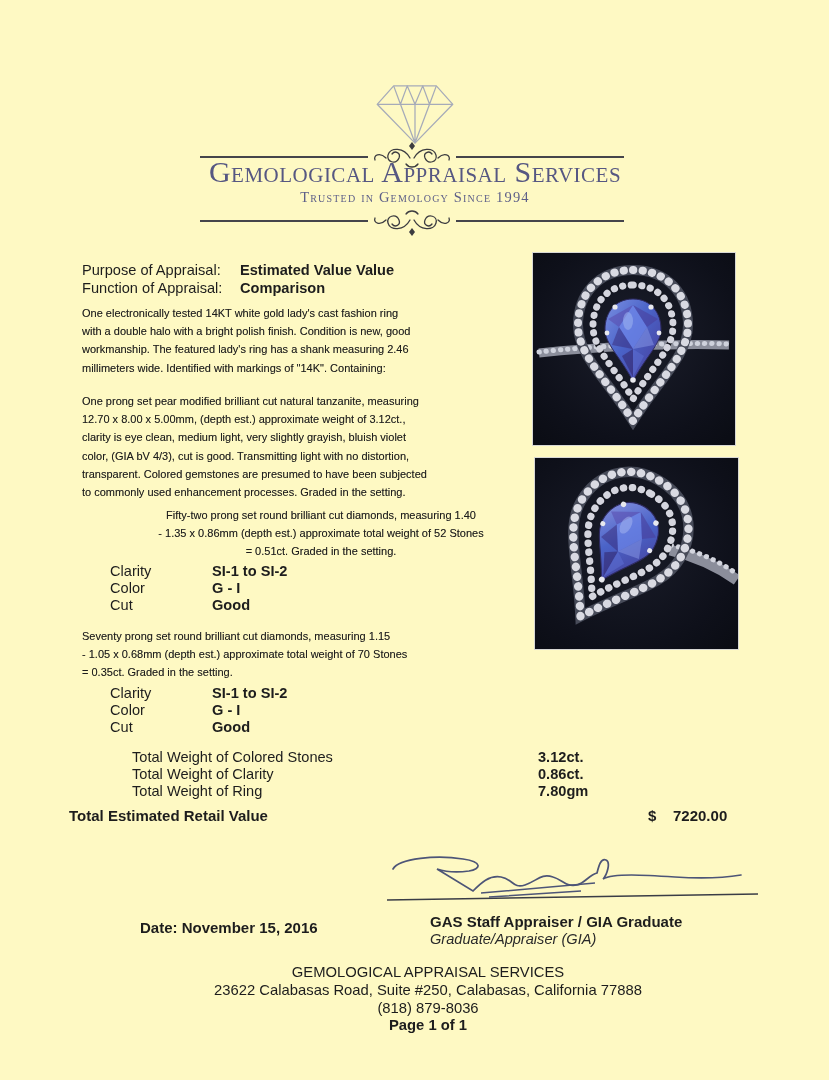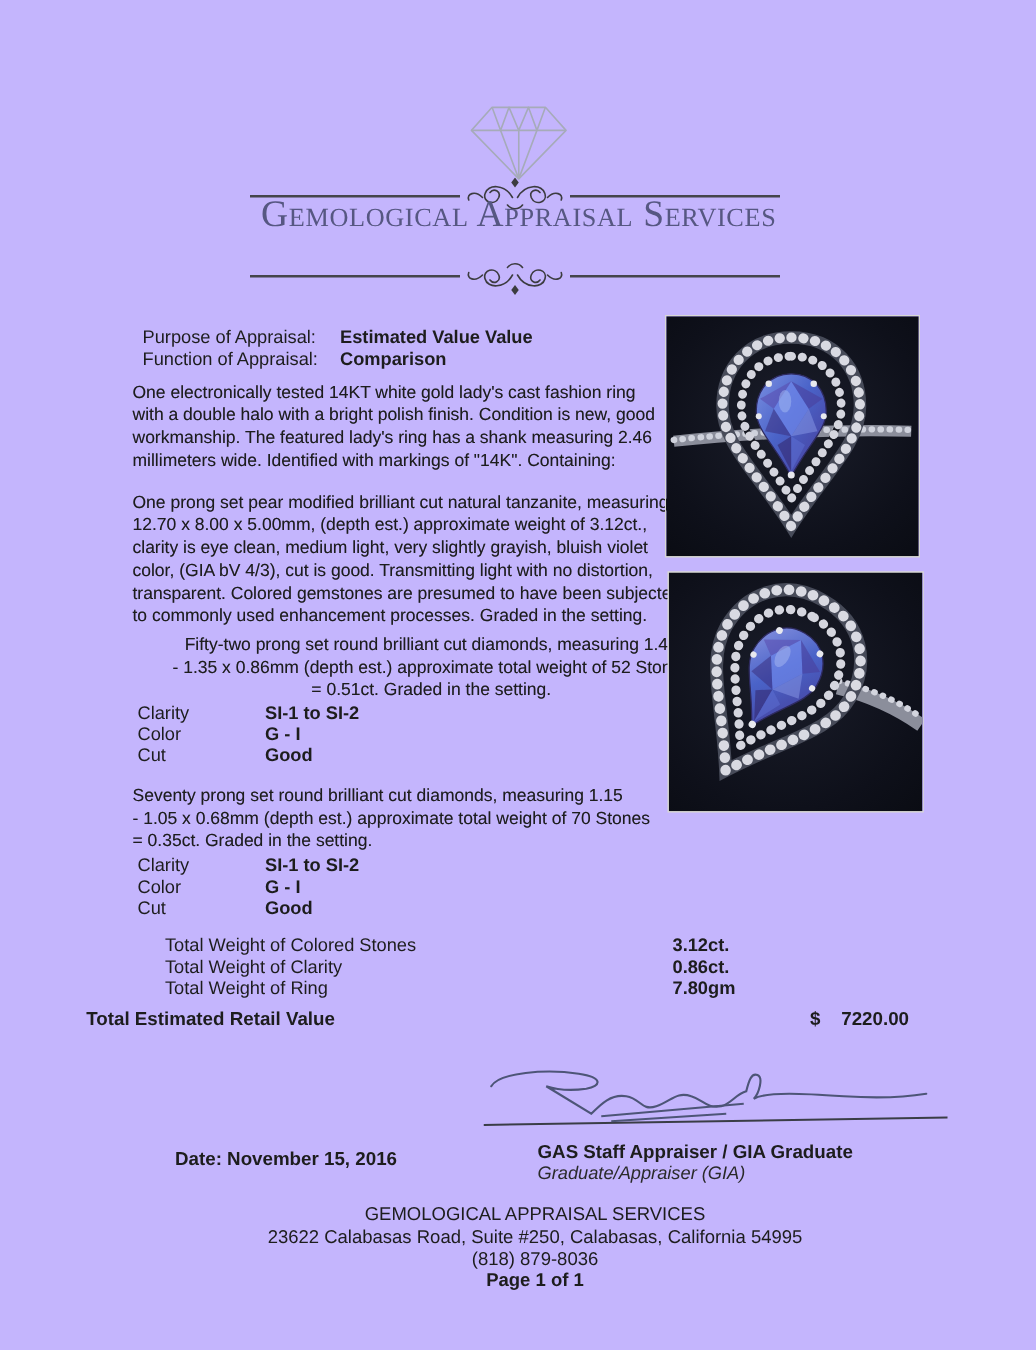--- a/index.html
+++ b/index.html
@@ -1,18 +1,18 @@
 <!DOCTYPE html>
 <html><head>
 <meta charset="utf-8">
 <style>
   html,body { margin:0; padding:0; background:#e8e8e8; }
   .page {
     position:relative; width:829px; height:1080px; margin:0 auto;
-    background:#c4b5fd; overflow:hidden;
+    background:#fef9c3; overflow:hidden;
     font-family:"Liberation Sans", sans-serif; color:#1d1d1d;
   }
   
   .logo-diamond { position:absolute; left:369px; top:82px; }
   .divider { position:absolute; left:200px; width:424px; height:30px; display:flex; align-items:center; }
   .divider-top { top:142px; }
   .divider-bottom { top:206px; }
   .divider .rule { flex:1; height:2px; background:#45454b; }
   .flourish { display:block; margin:0 2px; }
   .divider-bottom .flourish { transform:scaleY(-1); }
@@ -21,27 +21,26 @@
     font-family:"Liberation Serif", serif; font-variant:small-caps;
     font-size:30px; line-height:32px; letter-spacing:0.5px; color:#565782; font-weight:400;
   }
   .org-tagline {
     position:absolute; top:189px; left:150px; width:530px; text-align:center;
     font-family:"Liberation Serif", serif; font-variant:small-caps;
     font-size:14.5px; letter-spacing:1.2px; color:#5d5f88;
   }
   
   .fields { position:absolute; left:82px; top:262px; font-size:14.6px; line-height:17.5px; }
-  .fields .flabel { display:inline-block; width:158px;margin-left:32px; }
+  .fields .flabel { display:inline-block; width:158px; }
   .fields .fvalue { font-weight:bold; }
   .para {
     position:absolute; left:82px; width:478px;
-    font-size:14px; line-height:18.2px; white-space:pre-line;
+    font-size:11px; line-height:18.2px; white-space:pre-line;
     text-shadow:0 0 0.4px rgba(20,20,20,0.4);
-    margin-left:24px;
   }
   .p-ring { top:304px; }
   .p-tanzanite { top:392px; }
   .p-d52 { top:506px;text-align:center; }
   .p-d70 { top:627px; }
   .grading { position:absolute; left:110px; font-size:14.6px; line-height:17px; }
   .g-52 { top:563px; }
   .g-70 { top:685px; }
   .grading .glabel { display:inline-block; width:102px; }
   .grading .gvalue { font-weight:bold; }
@@ -88,20 +87,21 @@
         <path d="M16,16 C10,10 3,13 5,18"></path>
         <path d="M68,16 C74,10 81,13 79,18"></path>
         <path d="M36,22 C39,26 45,26 48,22"></path>
       </g>
       <polygon points="42,0 45,4 42,8 39,4" fill="#3c3c40"></polygon>
     </svg>
     <div class="rule"></div>
   </div>
 
   <div class="org-title">Gemological Appraisal Services</div>
+  <div class="org-tagline">Trusted in Gemology Since 1994</div>
 
   <div class="divider divider-bottom">
     <div class="rule"></div>
     <svg class="flourish" width="84" height="30" viewBox="0 0 84 30" fill="none">
       <g stroke="#3c3c40" stroke-width="1.3" stroke-linecap="round">
         <path d="M40,16 C34,5 20,5 18,13 C16,20 26,23 29,16 C31,11 25,8 22,12"></path>
         <path d="M44,16 C50,5 64,5 66,13 C68,20 58,23 55,16 C53,11 59,8 62,12"></path>
         <path d="M16,16 C10,10 3,13 5,18"></path>
         <path d="M68,16 C74,10 81,13 79,18"></path>
         <path d="M36,22 C39,26 45,26 48,22"></path>
@@ -261,18 +261,18 @@
     <path d="M8,16 C14,5 52,2 78,6 C98,9 96,16 84,18 C70,20 58,18 52,16 L88,38 C96,30 104,22 116,24 C128,26 128,36 140,32 C152,28 156,20 168,24 C178,27 180,34 192,32 C200,30 204,22 212,20 C214,12 216,5 221,7 C226,9 222,22 218,26 C228,20 260,22 290,24 C320,26 344,24 356,22" stroke="#4d5577" stroke-width="1.7" stroke-linecap="round"></path>
     <path d="M96,40 L210,30 M104,44 L196,38" stroke="#4d5577" stroke-width="1.5"></path>
   </svg>
 
   <div class="date-line">Date: November 15, 2016</div>
   <div class="signer-title">GAS Staff Appraiser / GIA Graduate</div>
   <div class="signer-sub">Graduate/Appraiser (GIA)</div>
 
   <div class="footer">
     <div>GEMOLOGICAL APPRAISAL SERVICES</div>
-    <div>23622 Calabasas Road, Suite #250, Calabasas, California 54995</div>
+    <div>23622 Calabasas Road, Suite #250, Calabasas, California 77888</div>
     <div>(818) 879-8036</div>
   </div>
   <div class="footer-page">Page 1 of 1</div>
 
 </div>
 
 </body></html>

